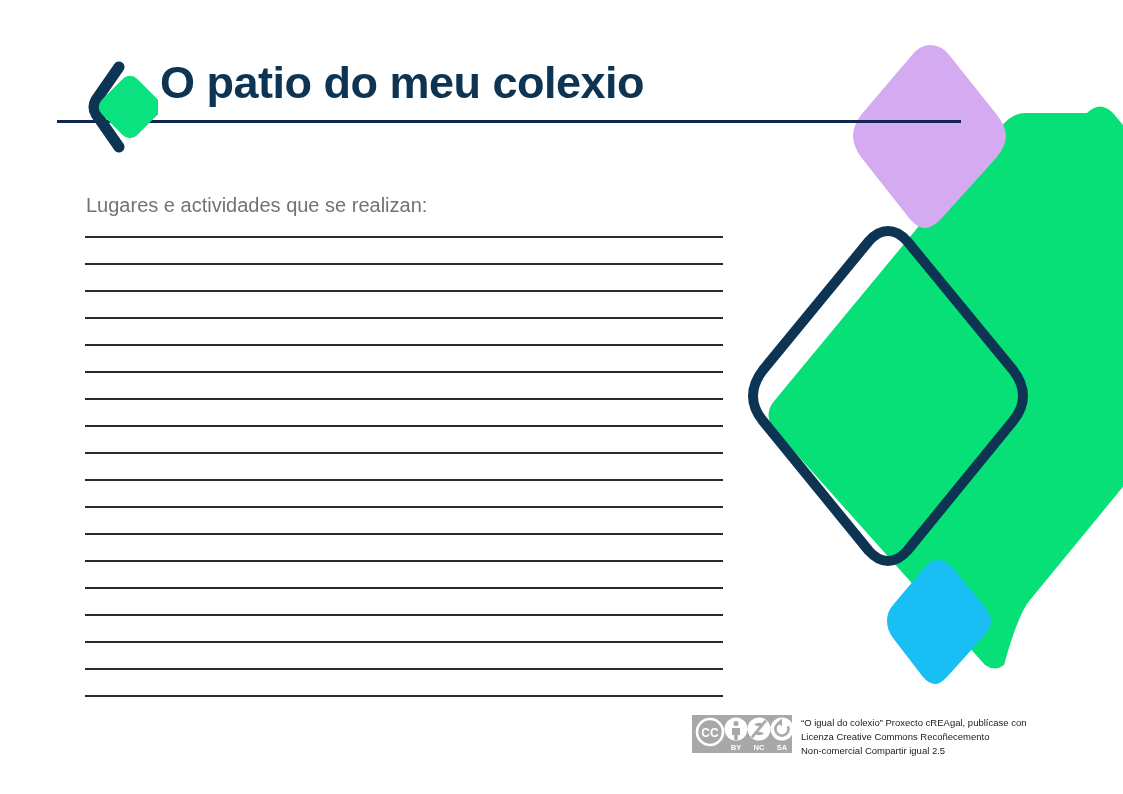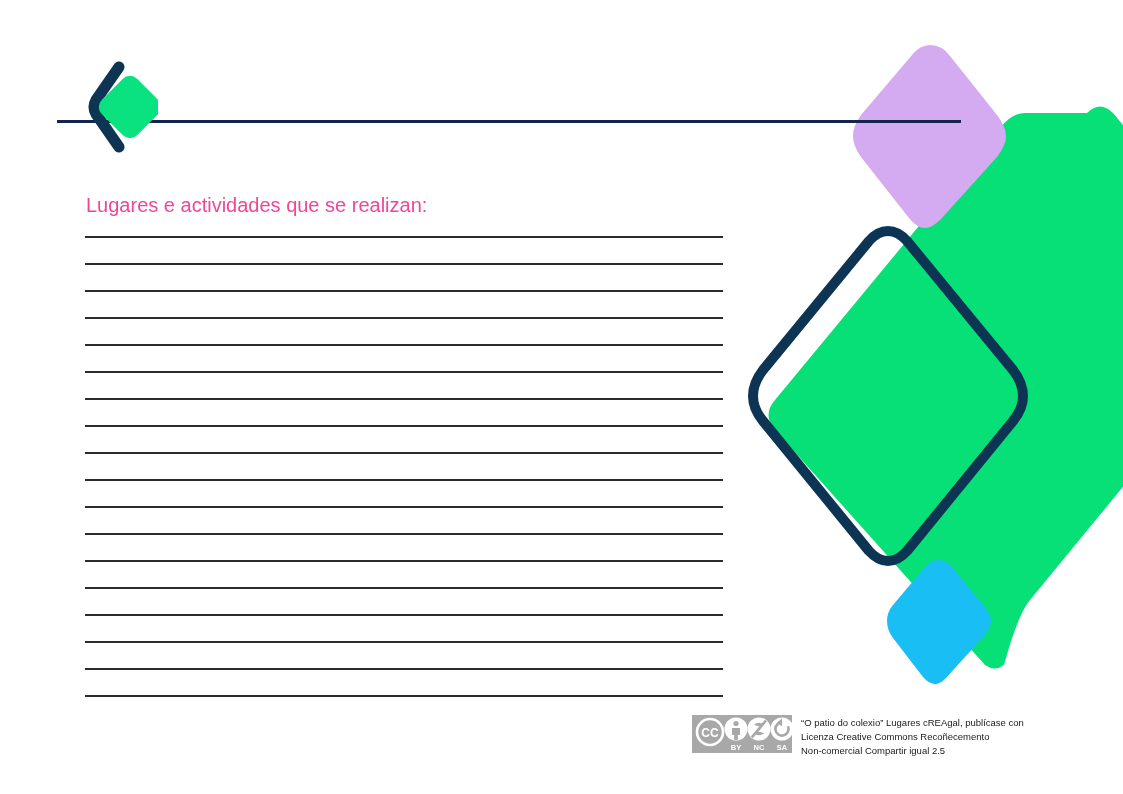--- a/index.html
+++ b/index.html
@@ -59,21 +59,21 @@
     white-space: nowrap;
     line-height: 1.1;
   }
 
   
   .prompt-text {
     position: absolute;
     left: 86px;
     top: 194px;
     font-size: 20px;
-    color: #ec4899;
+    color: #737373;
     white-space: nowrap;
   }
 
   .writing-lines {
     position: absolute;
     left: 85px;
     top: 236px;
     width: 638px;
   }
   .writing-line {
@@ -179,20 +179,21 @@
 
   <div class="header-rule"></div>
 
   <svg class="header-logo" viewBox="0 0 72 92" width="72" height="92">
 
     <path d="M33,6 L10,39 Q6,46 10,53 L33,86" fill="none" stroke="#0d3453" stroke-width="11" stroke-linecap="round" stroke-linejoin="round"></path>
 
     <rect x="19" y="21" width="50" height="50" rx="10" ry="10" transform="rotate(45 44 46)" fill="#0ae27f"></rect>
   </svg>
 
+  <div class="page-title">O patio do meu colexio</div>
 
   <div class="prompt-text">Lugares e actividades que se realizan:</div>
 
   <div class="writing-lines">
     <div class="writing-line"></div>
     <div class="writing-line"></div>
     <div class="writing-line"></div>
     <div class="writing-line"></div>
     <div class="writing-line"></div>
     <div class="writing-line"></div>
@@ -238,19 +239,19 @@
         <path d="M90,7.4 a6.6,6.6 0 1 0 6.0,3.9" fill="none" stroke="#a8a8a8" stroke-width="2.6"></path>
         <polygon points="90,3.6 90,11.2 85,7.4" fill="#a8a8a8"></polygon>
       </g>
 
       <text x="44" y="35" font-family="&quot;Liberation Sans&quot;, sans-serif" font-size="7.5" font-weight="bold" fill="#ffffff" text-anchor="middle">BY</text>
       <text x="67" y="35" font-family="&quot;Liberation Sans&quot;, sans-serif" font-size="7.5" font-weight="bold" fill="#ffffff" text-anchor="middle">NC</text>
       <text x="90" y="35" font-family="&quot;Liberation Sans&quot;, sans-serif" font-size="7.5" font-weight="bold" fill="#ffffff" text-anchor="middle">SA</text>
     </svg>
 
     <div class="license-text">
-      <div>“O patio do colexio” Lugares cREAgal, publícase  con</div>
+      <div>“O igual do colexio” Proxecto cREAgal, publícase  con</div>
       <div>Licenza Creative Commons Recoñecemento</div>
       <div>Non-comercial Compartir igual 2.5</div>
     </div>
   </div>
 
 </div>
 
 </body></html>

